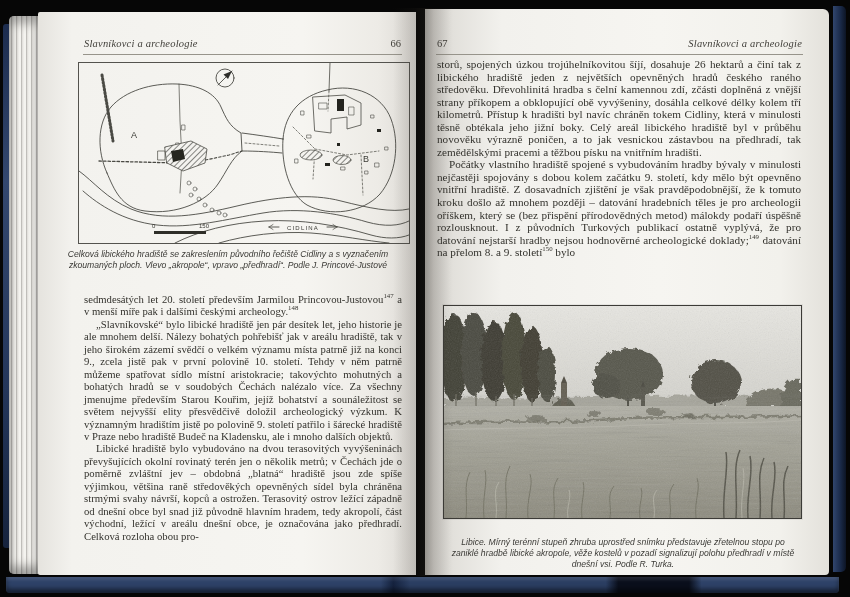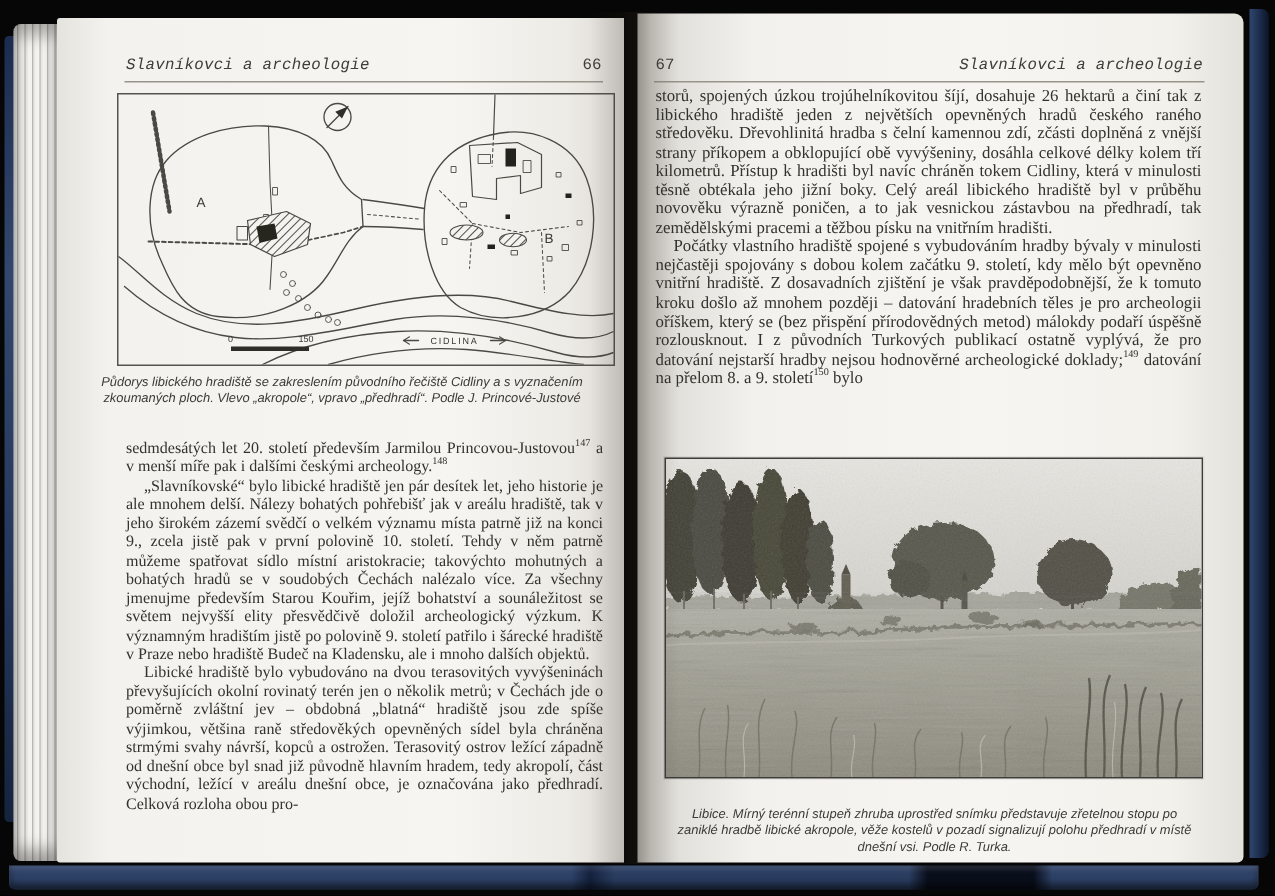--- a/index.html
+++ b/index.html
@@ -27,21 +27,21 @@
     background:linear-gradient(90deg,#e5e3de 0%,#f3f2ee 9%,#f6f5f1 70%,#edebe6 90%,#dbd8d3 100%);
     border-radius:2px 0 0 2px; }
   .page-right { left:425px; top:9px; width:404px; height:566px;
     background:linear-gradient(90deg,#c7c4bf 0%,#e1dfda 6%,#f2f1ed 19%,#f6f5f1 58%,#f2f1ec 88%,#e3e1db 100%);
     border-radius:0 6px 4px 0; }
   .spine-shadow { position:absolute; left:393px; top:8px; width:60px; height:568px; pointer-events:none;
     background:linear-gradient(90deg,rgba(40,35,28,0) 0%,rgba(40,35,28,0.16) 38%,rgba(40,35,28,0.32) 52%,rgba(40,35,28,0.14) 68%,rgba(40,35,28,0) 100%); }
 
   
   .page-header { position:absolute; display:flex; justify-content:space-between; align-items:baseline;
-    font-size:10.5px; color:#3f3d38;font-family:Liberation Mono, monospace; }
+    font-size:10.5px; color:#3f3d38; }
   .page-left  .page-header { left:46px; right:15px; top:26px; }
   .page-right .page-header { left:12px; right:27px; top:29px; }
   .running-title { font-style:italic; letter-spacing:0.2px; }
   .page-num { font-style:normal; }
   .header-rule { position:absolute; border-top:1px solid #97948b; height:0; }
   .page-left  .header-rule { left:45px; right:14px; top:42px; }
   .page-right .header-rule { left:11px; right:26px; top:45px; }
 
   
   .map-figure { position:absolute; left:40px; top:50px; width:330px; height:180px; margin:0;
@@ -171,21 +171,21 @@
           <rect x="75" y="168" width="52" height="3" fill="#2e2e28" stroke="none"></rect>
         </g>
         <text class="map-label" x="52" y="75" font-size="9">A</text>
         <text class="map-label" x="284" y="99" font-size="9">B</text>
         <text class="map-label" x="224" y="166.5" font-size="6" letter-spacing="1.2" text-anchor="middle">CIDLINA</text>
         <text class="map-label" x="73" y="165" font-size="6">0</text>
         <text class="map-label" x="120" y="165" font-size="6">150</text>
       </svg>
     </figure>
 
-    <p class="caption caption-map">Půdorys libického hradiště se zakreslením původního řečiště Cidliny a s vyznačením zkoumaných ploch. Vlevo „akropole“, vpravo „předhradí“. Podle J. Princové-Justové</p>
+    <p class="caption caption-map">Celková libického hradiště se zakreslením původního řečiště Cidliny a s vyznačením zkoumaných ploch. Vlevo „akropole“, vpravo „předhradí“. Podle J. Princové-Justové</p>
 
     <div class="body-text body-left">
         <p class="para">sedmdesátých let 20. století především Jarmilou Princovou-Justovou<sup>147</sup> a v menší míře pak i dalšími českými archeology.<sup>148</sup></p>
         <p class="para indent">„Slavníkovské“ bylo libické hradiště jen pár desítek let, jeho historie je ale mnohem delší. Nálezy bohatých pohřebišť jak v areálu hradiště, tak v jeho širokém zázemí svědčí o velkém významu místa patrně již na konci 9., zcela jistě pak v první polovině 10. století. Tehdy v něm patrně můžeme spatřovat sídlo místní aristokracie; takovýchto mohutných a bohatých hradů se v soudobých Čechách nalézalo více. Za všechny jmenujme především Starou Kouřim, jejíž bohatství a sounáležitost se světem nejvyšší elity přesvědčivě doložil archeologický výzkum. K významným hradištím jistě po polovině 9. století patřilo i šárecké hradiště v Praze nebo hradiště Budeč na Kladensku, ale i mnoho dalších objektů.</p>
         <p class="para indent">Libické hradiště bylo vybudováno na dvou terasovitých vyvýšeninách převyšujících okolní rovinatý terén jen o několik metrů; v Čechách jde o poměrně zvláštní jev – obdobná „blatná“ hradiště jsou zde spíše výjimkou, většina raně středověkých opevněných sídel byla chráněna strmými svahy návrší, kopců a ostrožen. Terasovitý ostrov ležící západně od dnešní obce byl snad již původně hlavním hradem, tedy akropolí, část východní, ležící v areálu dnešní obce, je označována jako předhradí. Celková rozloha obou pro-</p>
       </div>
   </section>
 
   <section class="page page-right">
     <div class="page-header">

